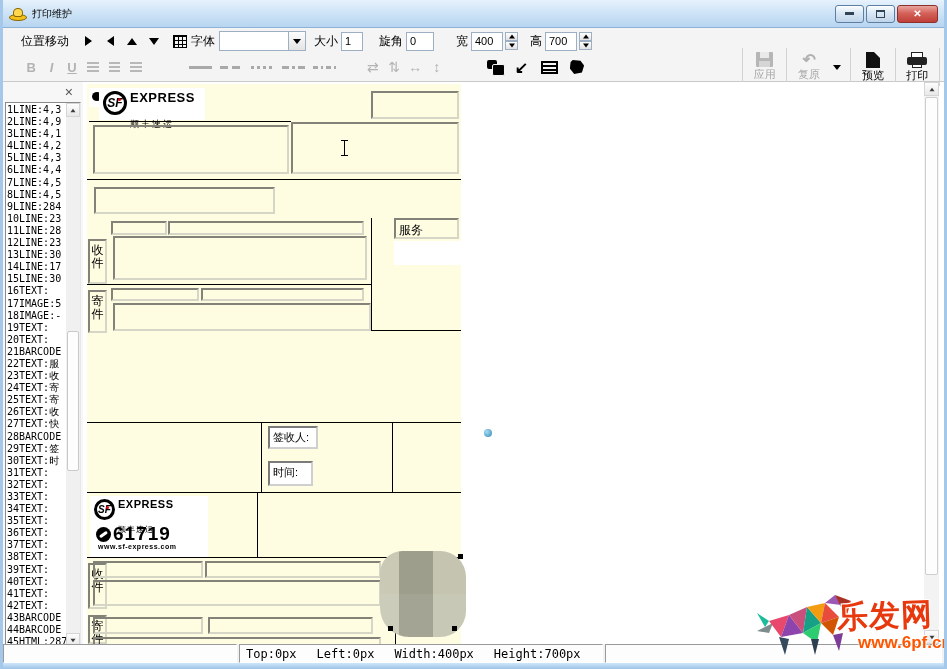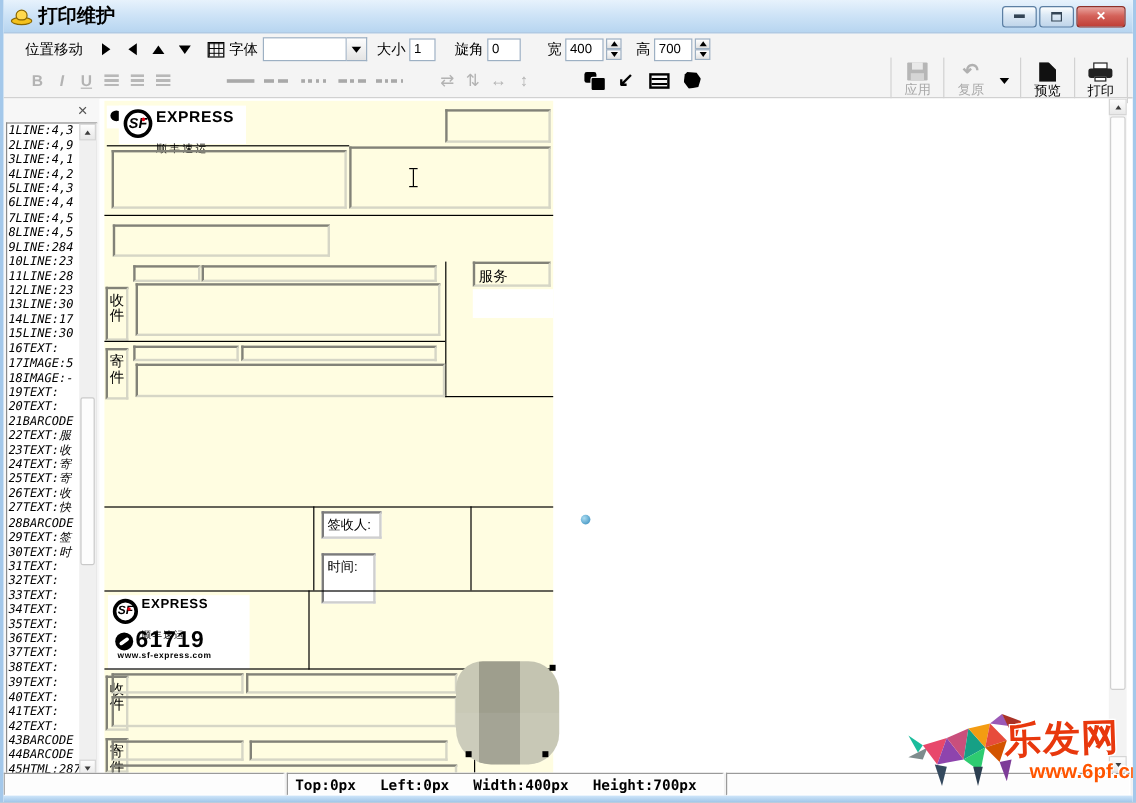--- a/index.html
+++ b/index.html
@@ -6,21 +6,21 @@
   *{box-sizing:border-box;font-family:"Liberation Sans",sans-serif;}
   #win{position:relative;width:947px;height:669px;background:#fff;overflow:hidden;
        border-left:3px solid #a4c8ea;border-right:3px solid #a4c8ea;}
   
   #titlebar{position:absolute;left:0;top:0;width:100%;height:28px;
     background:linear-gradient(#e7f2fc,#cfe4f7 45%,#b7d5f0);border-bottom:1px solid #8fb3d6;
     display:flex;align-items:center;padding:0 6px;}
   #app-icon{width:18px;height:16px;position:relative;margin-right:5px;}
   #app-icon .brim{position:absolute;left:0;top:8px;width:18px;height:7px;background:#f4c11c;border:1px solid #8a6700;border-radius:50%;}
   #app-icon .crown{position:absolute;left:4px;top:2px;width:10px;height:9px;background:#ffd84d;border:1px solid #8a6700;border-radius:50% 50% 40% 40%;}
-  #title-text{font-size:16px;color:#000;font-weight:bold;}
+  #title-text{font-size:10px;color:#000;}
   #win-buttons{margin-left:auto;display:flex;gap:2px;}
   .winbtn{width:29px;height:18px;border:1px solid #5c7fa3;border-radius:3px;
     background:linear-gradient(#fdfefe,#dce9f5 40%,#c0d5ea);display:flex;align-items:center;justify-content:center;
     font-size:10px;color:#333;}
   .winbtn.close{background:linear-gradient(#e9a6a0,#d4625a 45%,#bf3f37);border-color:#8e3029;color:#fff;font-weight:bold;width:41px;}
   .winbtn .mini{width:9px;height:3px;background:#345;}
   .winbtn .maxi{width:9px;height:8px;border:1px solid #345;border-top:2px solid #345;}
   
   #toolbar{position:absolute;left:0;top:28px;width:100%;height:54px;background:#f4f4f4;border-bottom:1px solid #c9c9c9;}
   .trow{position:absolute;left:0;width:100%;height:26px;display:flex;align-items:center;}
@@ -79,21 +79,21 @@
   #ic-printer{width:20px;height:16px;position:relative;}
   #ic-printer .pr-paper{position:absolute;left:4px;top:0;width:12px;height:6px;background:#fff;border:1px solid #222;}
   #ic-printer .pr-body{position:absolute;left:0;top:5px;width:20px;height:8px;background:#222;border-radius:2px;}
   #ic-printer .pr-out{position:absolute;left:5px;top:12px;width:10px;height:4px;background:#fff;border:1px solid #222;}
   
   #sidebar{position:absolute;left:0;top:82px;width:80px;height:562px;background:#f7f7f7;}
   #sidebar-close{position:absolute;right:10px;top:4px;font-size:14px;color:#555;line-height:12px;}
   #layer-list{position:absolute;left:2px;top:20px;width:76px;height:546px;background:#fff;
     border:1px solid;border-color:#8a8a8a #e8e8e8 #e8e8e8 #8a8a8a;overflow:hidden;}
   #list-items{position:absolute;left:1px;top:1px;width:60px;}
-  .li{font-family:"DejaVu Sans Mono",monospace;font-size:10px;line-height:12.1px;color:#000;white-space:nowrap;overflow:hidden;font-style:italic;}
+  .li{font-family:"DejaVu Sans Mono",monospace;font-size:10px;line-height:12.1px;color:#000;white-space:nowrap;overflow:hidden;}
   #list-scrollbar{position:absolute;right:0;top:0;width:14px;height:100%;background:#f0f0f0;}
   .sb-btn{position:absolute;left:0;width:14px;height:14px;background:linear-gradient(#fdfdfd,#e8e8e8);border:1px solid #d5d5d5;
     display:flex;align-items:center;justify-content:center;}
   .sb-btn .tri{transform:scale(.5);opacity:.75;}
   #list-thumb{position:absolute;left:1px;top:228px;width:12px;height:140px;background:#fdfdfd;border:1px solid #c9c9c9;border-radius:2px;}
   
   #canvas{position:absolute;left:80px;top:82px;width:856px;height:562px;background:#fff;overflow:hidden;}
   #canvas-vscroll{position:absolute;right:0;top:0;width:15px;height:100%;background:#f3f3f3;}
   #canvas-thumb{position:absolute;left:1px;top:15px;width:13px;height:478px;background:#fdfdfd;border:1px solid #cfcfcf;border-radius:2px;}
   #labelarea{position:absolute;left:4px;top:2px;width:374px;height:560px;background:#fffde1;padding-left:33px;}
@@ -128,21 +128,21 @@
   #anchor-dot::after{content:"";position:absolute;left:3px;top:4px;width:10px;height:9px;background:#000;border-radius:50%;}
   #blue-dot{position:absolute;left:401px;top:347px;width:8px;height:8px;border-radius:50%;
     background:radial-gradient(circle at 35% 35%,#aadcf2,#2e86b8);}
   #gray-blob{position:absolute;left:293px;top:467px;width:86px;height:86px;border-radius:26% 30% 30% 34%;
     background:linear-gradient(90deg,#c9c9b6 0 22%,#9e9e8d 22% 62%,#c4c4b1 62% 100%);}
   #gray-blob::after{content:"";position:absolute;left:0;top:50%;width:100%;height:50%;
     background:rgba(255,255,255,.07);border-radius:0 0 30% 34%;}
   .handle{position:absolute;width:5px;height:5px;background:#000;}
   
   #statusbar{position:absolute;left:0;top:644px;width:100%;height:19px;background:#f2f2f2;display:flex;}
-  .spanel{height:100%;background:#fdfdfd;border:1px solid;border-color:#9a9a9a #fff #fff #9a9a9a;margin-right:2px;font-weight:bold;}
+  .spanel{height:100%;background:#fdfdfd;border:1px solid;border-color:#9a9a9a #fff #fff #9a9a9a;margin-right:2px;}
   #spanel1{width:234px;}
   #spanel2{width:364px;display:flex;align-items:center;gap:20px;padding-left:6px;}
   #spanel3{flex:1;}
   #spanel2 span{font-family:"DejaVu Sans Mono",monospace;font-size:12px;color:#000;white-space:nowrap;}
   #bottom-strip{position:absolute;left:0;top:663px;width:100%;height:6px;background:linear-gradient(#cfe6fa,#9cc3e8);}
   
   #watermark{position:absolute;left:752px;top:593px;width:195px;height:66px;pointer-events:none;}
   #wm-name{position:absolute;left:82px;top:2px;font-size:31px;font-weight:bold;color:#e8380d;
     transform:rotate(-2deg);letter-spacing:1px;
     text-shadow:1px 1px 0 #fff,-1px 1px 0 #fff,1px -1px 0 #fff,-1px -1px 0 #fff;}
@@ -372,21 +372,21 @@
 
       <div class="vlabel" style="left:1px;top:206px;height:43px">寄件</div>
       <div class="box" style="left:24px;top:204px;width:88px;height:13px"></div>
       <div class="box" style="left:114px;top:204px;width:163px;height:13px"></div>
       <div class="box" style="left:26px;top:219px;width:258px;height:28px"></div>
       <div class="hl" style="left:284px;top:246px;width:90px;height:1px"></div>
 
       <div class="hl" style="left:0;top:338px;width:374px;height:1px"></div>
       <div class="vl" style="left:174px;top:338px;width:1px;height:70px"></div>
       <div class="fieldbox" style="left:181px;top:342px;width:50px;height:23px">签收人:</div>
-      <div class="fieldbox" style="left:181px;top:377px;width:45px;height:42px">时间:</div>
+      <div class="fieldbox" style="left:181px;top:377px;width:45px;height:25px">时间:</div>
       <div class="vl" style="left:305px;top:338px;width:1px;height:70px"></div>
 
       <div class="hl" style="left:0;top:408px;width:374px;height:1px"></div>
 
       <div class="sflogo" id="logo2" style="left:3px;top:412px;width:118px;height:62px;display:block">
         <div style="display:flex;align-items:flex-start">
           <span class="sfcircle">
               <span>SF</span>
               <i></i>
             </span>

